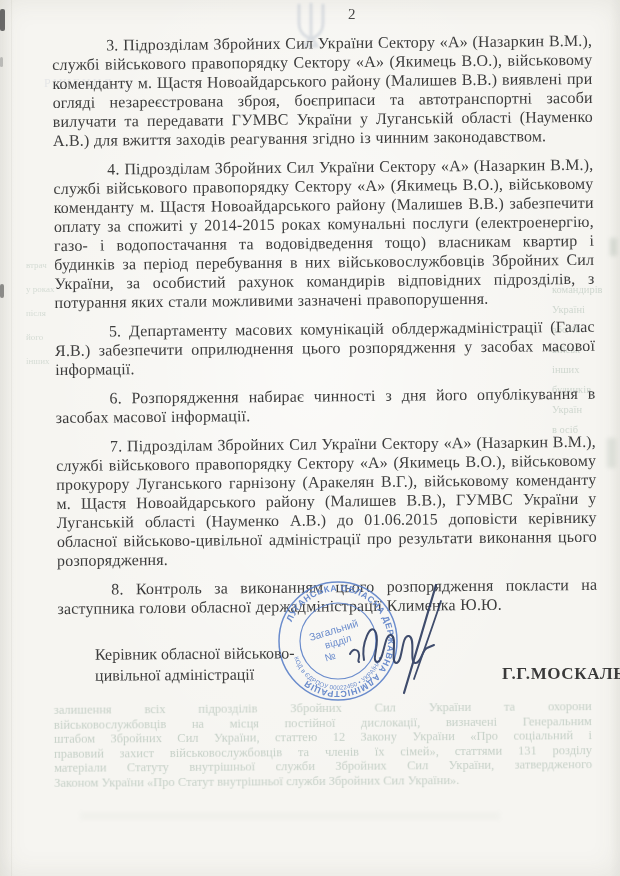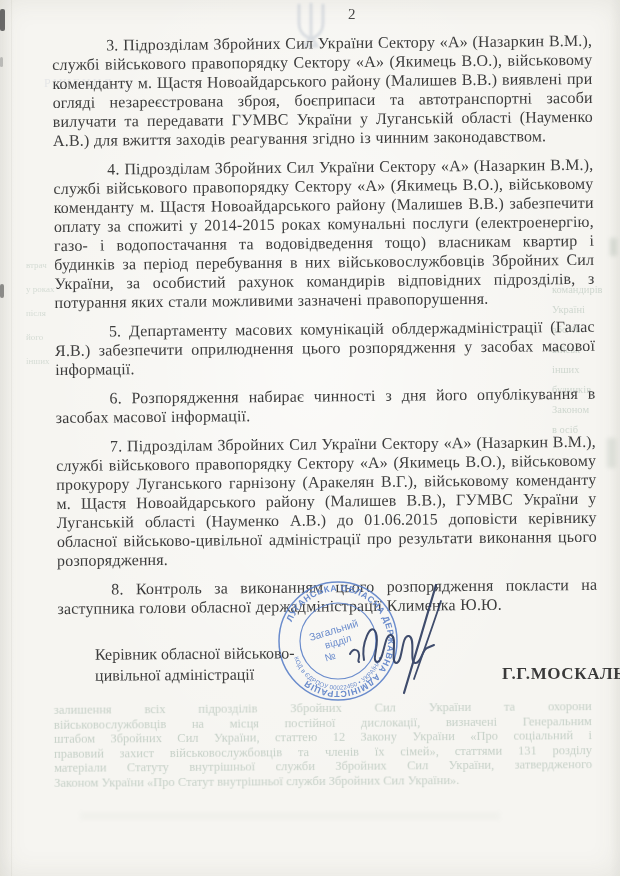--- a/index.html
+++ b/index.html
@@ -120,21 +120,21 @@
     <div>інших</div>
   </div>
 
   <div class="bleed bleed-right">
     <div>командирів</div>
     <div>Україні</div>
     <div>або 40</div>
     <div>військ</div>
     <div>інших</div>
     <div>будинків</div>
-    <div>Законом</div>
+    <div>Україн</div>
     <div>в осіб</div>
   </div>
 
   <div class="content">
     <p>3. Підрозділам Збройних Сил України Сектору «А» (Назаркин В.М.), службі військового правопорядку Сектору «А» (Якимець В.О.), військовому коменданту м. Щастя Новоайдарського району (Малишев В.В.) виявлені при огляді незареєстрована зброя, боєприпаси та автотранспортні засоби вилучати та передавати ГУМВС України у Луганській області (Науменко А.В.) для вжиття заходів реагування згідно із чинним законодавством.</p>
     <p>4. Підрозділам Збройних Сил України Сектору «А» (Назаркин В.М.), службі військового правопорядку Сектору «А» (Якимець В.О.), військовому коменданту м. Щастя Новоайдарського району (Малишев В.В.) забезпечити оплату за спожиті у 2014-2015 роках комунальні послуги (електроенергію, газо- і водопостачання та водовідведення тощо) власникам квартир і будинків за період перебування в них військовослужбовців Збройних Сил України, за особистий рахунок командирів відповідних підрозділів, з потурання яких стали можливими зазначені правопорушення.</p>
     <p>5. Департаменту масових комунікацій облдержадміністрації (Галас Я.В.) забезпечити оприлюднення цього розпорядження у засобах масової інформації.</p>
     <p>6. Розпорядження набирає чинності з дня його опублікування в засобах масової інформації.</p>
     <p>7. Підрозділам Збройних Сил України Сектору «А» (Назаркин В.М.), службі військового правопорядку Сектору «А» (Якимець В.О.), військовому прокурору Луганського гарнізону (Аракелян В.Г.), військовому коменданту м. Щастя Новоайдарського району (Малишев В.В.), ГУМВС України у Луганській області (Науменко А.В.) до 01.06.2015 доповісти керівнику обласної військово-цивільної адміністрації про результати виконання цього розпорядження.</p>
     <p class="last">8. Контроль за виконанням цього розпорядження покласти на заступника голови обласної держадміністрації Клименка Ю.Ю.</p>

